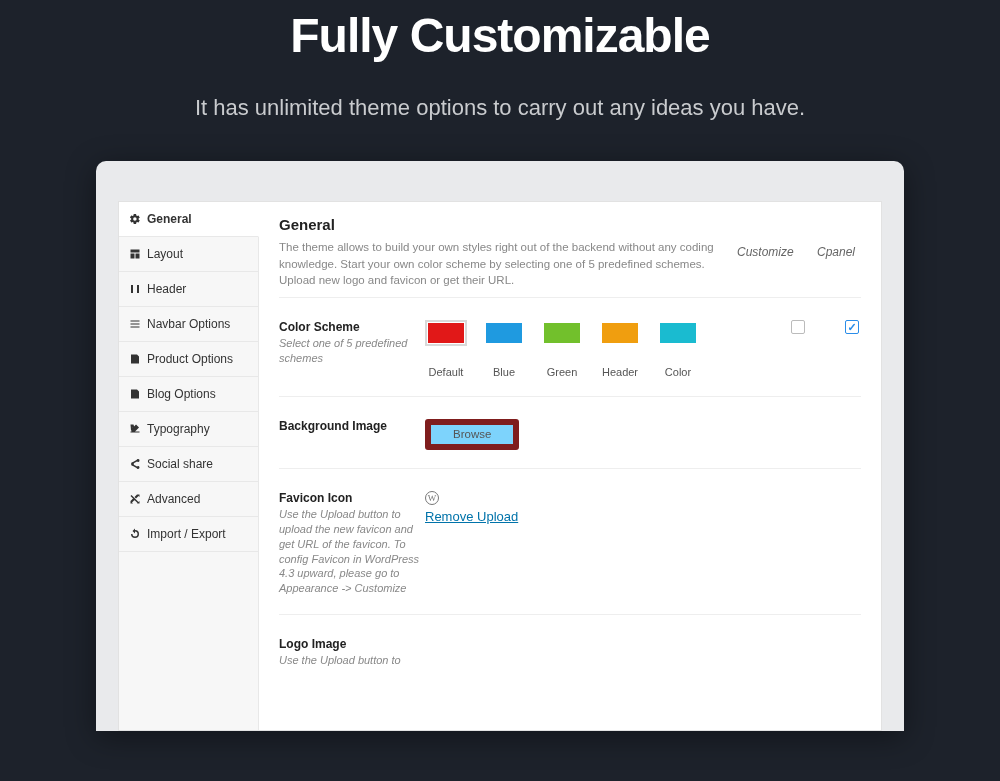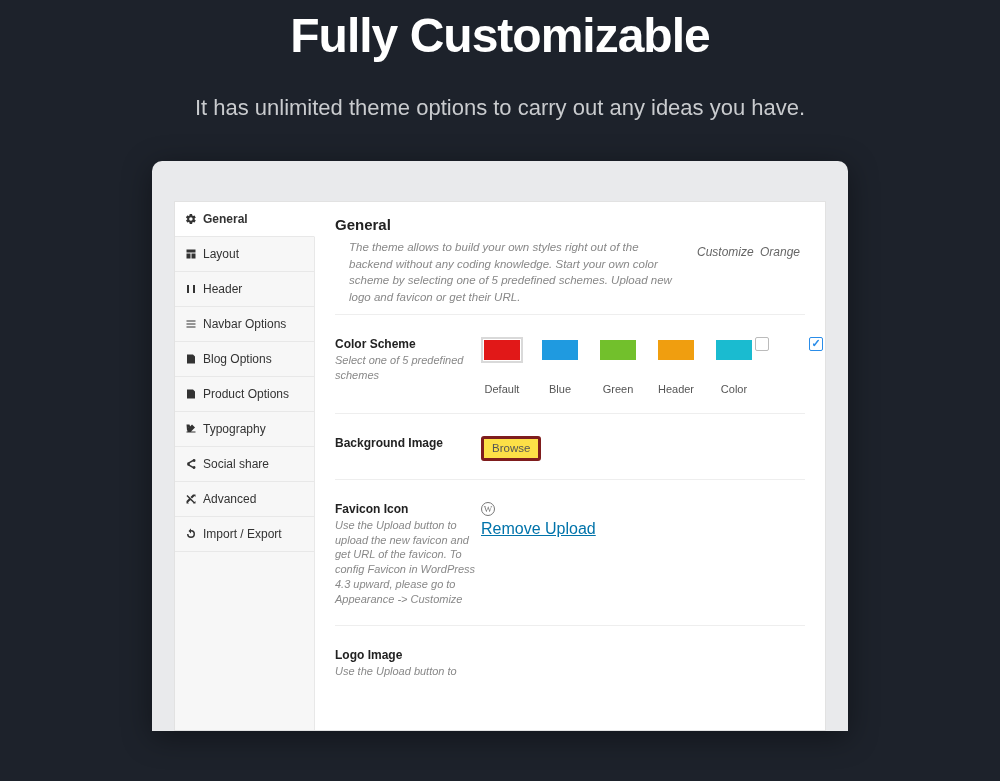--- a/index.html
+++ b/index.html
@@ -20,21 +20,21 @@
     margin-top: 8px;
     letter-spacing: -1px;
   }
   .hero-sub {
     color: #c9cbce;
     font-size: 22px;
     margin-top: 32px;
   }
   .frame {
     margin-top: 40px;
-    width: 696px;
+    width: 808px;
     height: 570px;
     background: #e9eaec;
     border-radius: 10px 10px 0 0;
     box-shadow: 0 6px 30px rgba(0,0,0,.4);
     padding: 40px 22px 0 22px;
     overflow: hidden;
   }
   .panel {
     display: flex;
     background: #fff;
@@ -76,31 +76,29 @@
     color: #222;
     margin-bottom: 6px;
   }
   .desc-row {
     display: flex;
     align-items: flex-start;
     border-bottom: 1px solid #eee;
     padding-bottom: 8px;
   }
   .desc-text {
-    font-style: italic;
     font-size: 11.5px;
     color: #888;
     line-height: 1.45;
     flex: 1;
     padding-right: 12px;
-    margin-left: 14px;
   }
   .head-cols {
     display: flex;
-    gap: 8px;
+    gap: 24px;
     font-style: italic;
     font-size: 12px;
     color: #666;
     padding-top: 6px;
     padding-left: 8px;
   }
   .head-cols span { width: 50px; text-align: center; }
 
   .row {
     display: flex;
@@ -159,28 +157,28 @@
     width: 42px; height: 26px;
     border: 2px solid transparent;
     padding: 1px;
   }
   .sw.sel .box { border-color: #d9d9d9; }
   .sw .inner { width: 100%; height: 100%; }
   .sw .lbl { font-size: 11px; color: #555; }
 
   .btn {
     font-size: 11.5px;
-    padding: 3px 8px 4px;
-    border: 3px solid #7f1d1d;
+    padding: 3px 22px 4px;
+    border: 6px solid #7f1d1d;
     border-radius: 3px;
-    background: #fde047;
+    background: #7dd3fc;
     color: #555;
     cursor: pointer;
   }
-  .link { font-size: 16px; color: #0073aa; text-decoration: underline; cursor: pointer; }
+  .link { font-size: 13px; color: #0073aa; text-decoration: underline; cursor: pointer; }
   .wp-icon {
     width: 14px; height: 14px; border: 1.2px solid #777; border-radius: 50%;
     display: inline-flex; align-items: center; justify-content: center;
     font-size: 9px; color: #777; font-family: Georgia, serif;
     margin-bottom: 4px;
   }
 </style>
 </head>
 <body>
 
@@ -210,29 +208,29 @@
         <span>Header</span>
       </div>
       <div class="side-item">
         <svg viewBox="0 0 24 24">
             <path d="M3 5h18v2H3zM3 11h18v2H3zM3 17h18v2H3z"></path>
           </svg>
         <span>Navbar Options</span>
       </div>
       <div class="side-item">
         <svg viewBox="0 0 24 24">
+            <path d="M4 3h12l4 4v14H4zM6 8h10v2H6zM6 12h12v2H6zM6 16h8v2H6z"></path>
+          </svg>
+        <span>Product Options</span>
+      </div>
+      <div class="side-item">
+        <svg viewBox="0 0 24 24">
             <path d="M4 3h12l4 4v14H4zM6 8h10v2H6zM6 12h12v2H6zM6 16h12v2H6z"></path>
           </svg>
         <span>Blog Options</span>
-      </div>
-      <div class="side-item">
-        <svg viewBox="0 0 24 24">
-            <path d="M4 3h12l4 4v14H4zM6 8h10v2H6zM6 12h12v2H6zM6 16h8v2H6z"></path>
-          </svg>
-        <span>Product Options</span>
       </div>
       <div class="side-item">
         <svg viewBox="0 0 24 24">
             <path d="M3 17h18v2H3zM14.06 3l6 6-9 9H5v-6zM3 3h6l2 6H7l3 6H4z"></path>
           </svg>
         <span>Typography</span>
       </div>
       <div class="side-item">
         <svg viewBox="0 0 24 24">
             <path d="M18 8a3 3 0 1 0-2.83-4H15L8 8.06A3 3 0 1 0 8 15.94L15 20h.17A3 3 0 1 0 18 16a3 3 0 0 0-2 .78L9.46 13.3a3 3 0 0 0 0-2.6L16 7.22A3 3 0 0 0 18 8Z"></path>
@@ -253,21 +251,21 @@
       </div>
     </div>
 
     <div class="content">
       <h2>General</h2>
 
       <div class="desc-row">
         <div class="desc-text">The theme allows to build your own styles right out of the backend without any coding knowledge. Start your own color scheme by selecting one of 5 predefined schemes. Upload new logo and favicon or get their URL.</div>
         <div class="head-cols">
           <span>Customize</span>
-          <span>Orange</span>
+          <span>Cpanel</span>
         </div>
       </div>
 
       <div class="row">
         <div class="row-label">
           <div class="ttl">Color Scheme</div>
           <div class="hint">Select one of 5 predefined schemes</div>
         </div>
         <div class="row-control">
           <div class="swatches">

